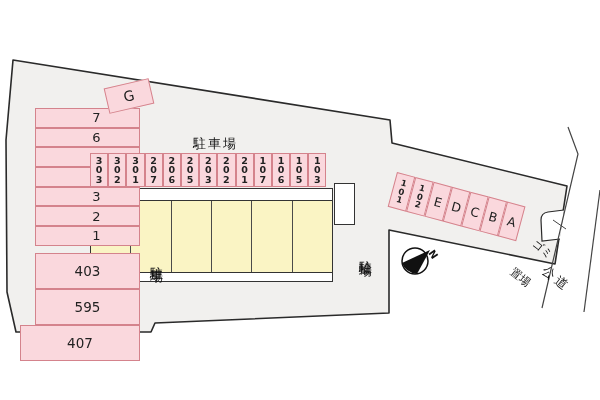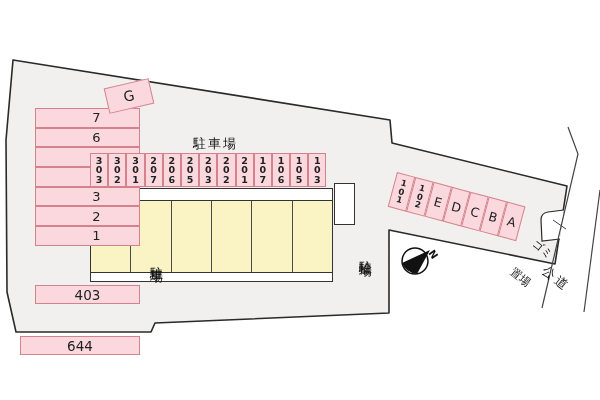--- a/index.html
+++ b/index.html
@@ -11,21 +11,21 @@
   svg{position:absolute;left:0;top:0;}
   .pbox{
     box-sizing:border-box;background:var(--space-fill);border:1.3px solid var(--space-border);
     display:flex;align-items:center;justify-content:center;color:#222;
   }
   
   #left-upper{position:absolute;left:35px;top:108px;width:105px;display:flex;flex-direction:column;}
   #left-upper .pbox{height:19.7px;font-size:13px;padding-left:18px;}
   
   #left-lower{position:absolute;left:35px;top:253px;width:105px;display:flex;flex-direction:column;}
-  #left-lower .pbox{height:19px;font-size:13.5px;margin-top:32px;}
+  #left-lower .pbox{height:36px;font-size:13.5px;}
   #left-lower .pbox:last-child{margin-left:-15px;width:120px;}
   
   #center-row{position:absolute;left:90px;top:153px;display:flex;}
   #center-row .pbox{width:18.2px;height:34px;font-size:9.5px;line-height:9.5px;flex-direction:column;font-weight:bold;}
   
   #right-row{position:absolute;left:397px;top:172px;display:flex;transform:rotate(15deg);transform-origin:0 0;}
   #right-row .pbox{width:19px;height:36px;font-size:12.5px;}
   #right-row .pbox.stacked{font-size:8.5px;line-height:8.5px;flex-direction:column;font-weight:bold;}
   
   #g-box{position:absolute;left:106px;top:83px;width:46px;height:26px;transform:rotate(-13deg);font-size:14px;}
@@ -84,21 +84,22 @@
       <div class="pbox">7</div>
       <div class="pbox">6</div>
       <div class="pbox">5</div>
       <div class="pbox">4</div>
       <div class="pbox">3</div>
       <div class="pbox">2</div>
       <div class="pbox">1</div>
     </div>
   <div id="left-lower">
       <div class="pbox">403</div>
-      <div class="pbox">644</div>
+      <div class="pbox">595</div>
+      <div class="pbox">407</div>
     </div>
   <div id="center-row">
       <div class="pbox stacked">
         <span>3</span>
         <span>0</span>
         <span>3</span>
       </div>
       <div class="pbox stacked">
         <span>3</span>
         <span>0</span>

